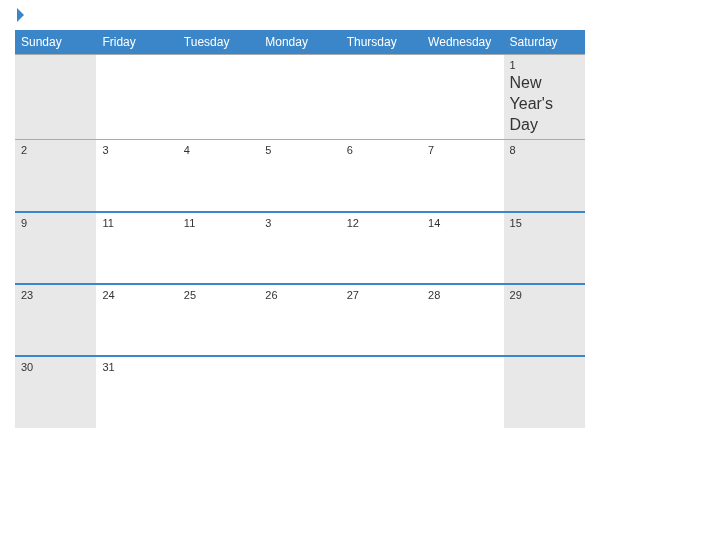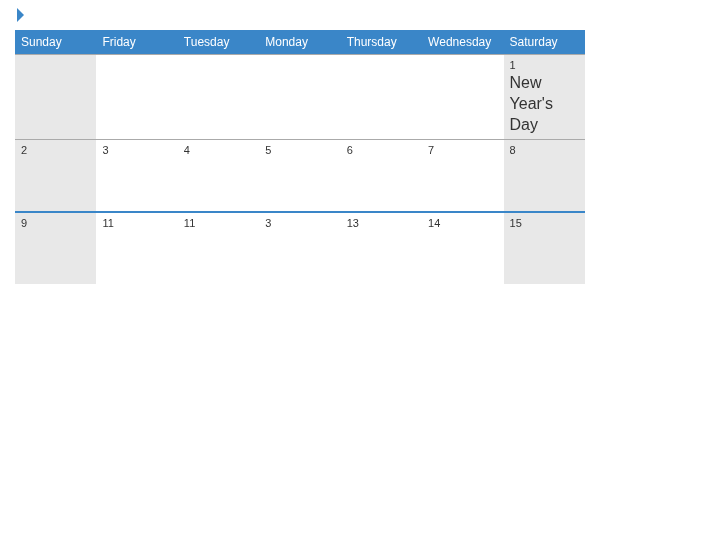--- a/index.html
+++ b/index.html
@@ -176,24 +176,60 @@
           <td>
             <span class="day-number">11</span>
           </td>
           <td>
             <span class="day-number">11</span>
           </td>
           <td>
             <span class="day-number">3</span>
           </td>
           <td>
-            <span class="day-number">13</span>
+            <span class="day-number">12</span>
           </td>
           <td>
             <span class="day-number">14</span>
           </td>
           <td>
             <span class="day-number">15</span>
           </td>
+        </tr>
+        <tr class="week-row-blue">
+          <td>
+            <span class="day-number">23</span>
+          </td>
+          <td>
+            <span class="day-number">24</span>
+          </td>
+          <td>
+            <span class="day-number">25</span>
+          </td>
+          <td>
+            <span class="day-number">26</span>
+          </td>
+          <td>
+            <span class="day-number">27</span>
+          </td>
+          <td>
+            <span class="day-number">28</span>
+          </td>
+          <td>
+            <span class="day-number">29</span>
+          </td>
+        </tr>
+        <tr class="week-row-blue">
+          <td>
+            <span class="day-number">30</span>
+          </td>
+          <td>
+            <span class="day-number">31</span>
+          </td>
+          <td></td>
+          <td></td>
+          <td></td>
+          <td></td>
+          <td></td>
         </tr>
       </tbody>
   </table>
 </div>
 
 </body></html>

